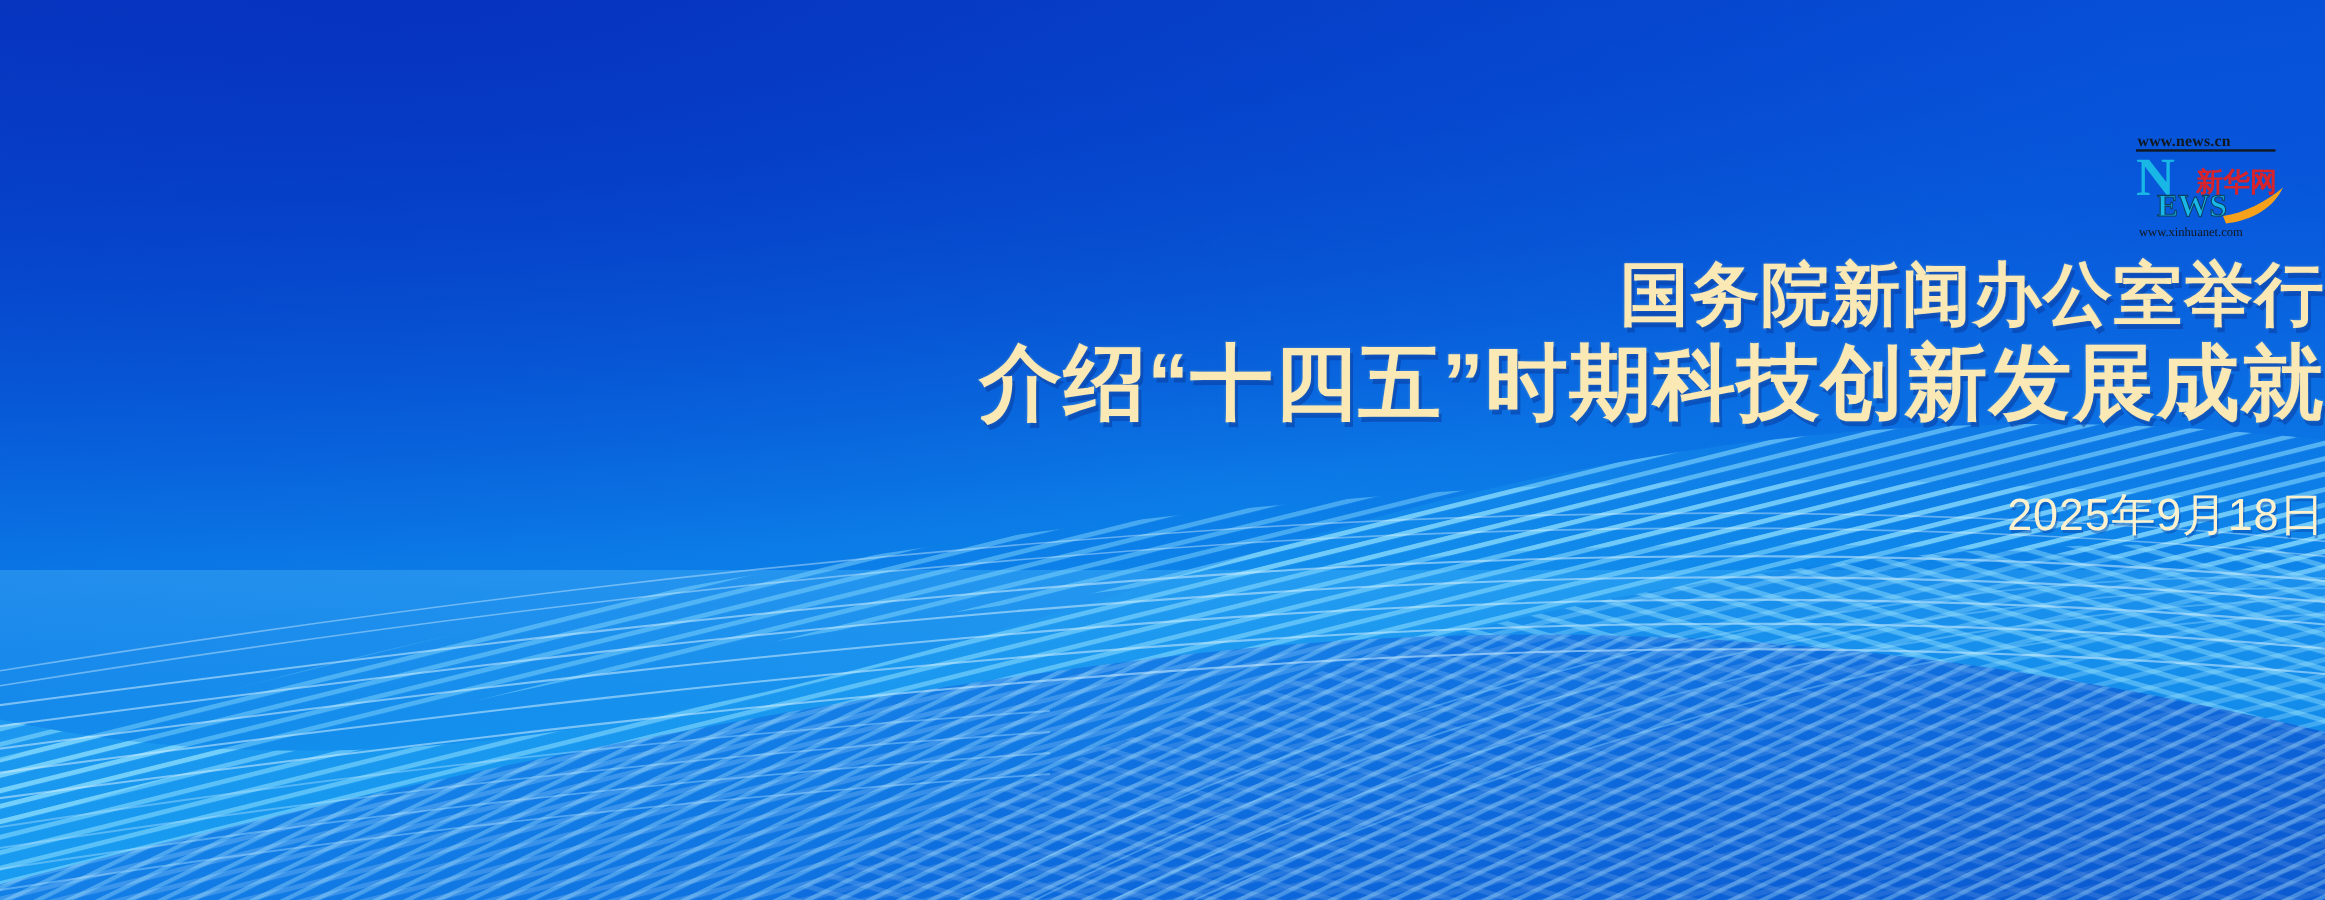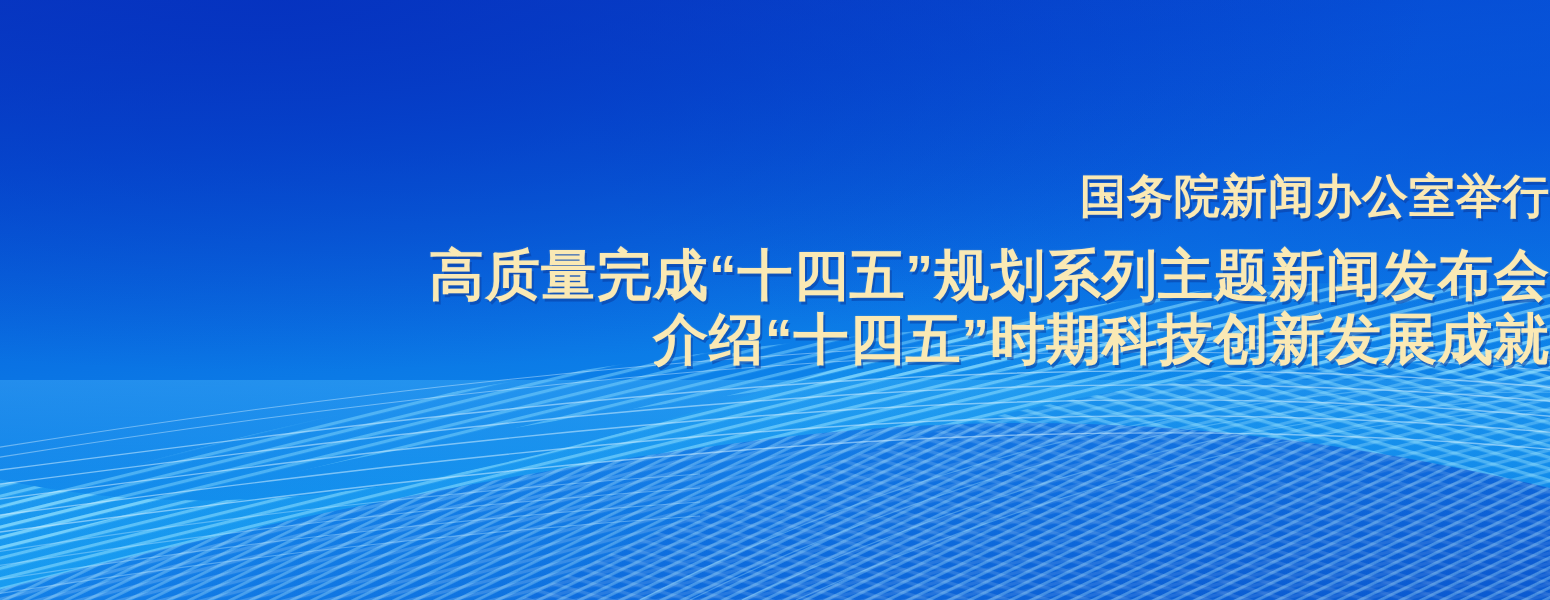--- a/index.html
+++ b/index.html
@@ -146,18 +146,36 @@
     <g fill="none" stroke="#9ddfff" stroke-width="1.2" opacity="0.35">
       <path d="M640,600 C840,496 1060,428 1300,398 C1410,384 1510,382 1600,388"></path>
       <path d="M690,600 C890,500 1105,434 1335,406 C1440,392 1530,390 1600,394"></path>
       <path d="M742,600 C940,506 1150,442 1370,414 C1470,400 1545,398 1600,402"></path>
       <path d="M796,600 C990,512 1195,450 1405,422 C1495,410 1556,408 1600,410"></path>
     </g>
   </svg>
 
   <div class="content">
     <div class="headline line1">国务院新闻办公室举行</div>
-    <div class="headline line2">高质量完成“十四五”规划系列主题新闻发布会</div>
     <div class="headline line3">介绍“十四五”时期科技创新发展成就</div>
+    <div class="dateline">2025年9月18日</div>
   </div>
 
+  <div class="logo">
+    <svg viewBox="0 0 106 74">
+
+      <text x="3" y="11" font-family="'Liberation Serif','DejaVu Serif',serif" font-size="10.5" font-weight="bold" fill="#111820" letter-spacing="0.2">www.news.cn</text>
+
+      <rect x="2" y="13.5" width="93" height="1.6" fill="#111820"></rect>
+
+      <text x="2" y="44" font-family="'Liberation Serif','DejaVu Serif',serif" font-size="36" font-weight="bold" fill="#19b7e6">N</text>
+
+      <text x="16" y="58" font-family="'Liberation Serif','DejaVu Serif',serif" font-size="21" font-weight="bold" fill="#19b7e6" stroke="#0b3f63" stroke-width="0.7">EWS</text>
+
+      <text x="42" y="41" font-family="'DejaVu Sans','Liberation Sans',sans-serif" font-size="18" font-weight="bold" fill="#d8232a">新华网</text>
+
+      <path d="M60,58 C74,56 88,49 100,39 C94,52 80,61 62,63 Z" fill="#f5a11b"></path>
+
+      <text x="4" y="71" font-family="'Liberation Serif','DejaVu Serif',serif" font-size="8.4" fill="#111820">www.xinhuanet.com</text>
+    </svg>
+  </div>
 
 </div>
 
 </body></html>

